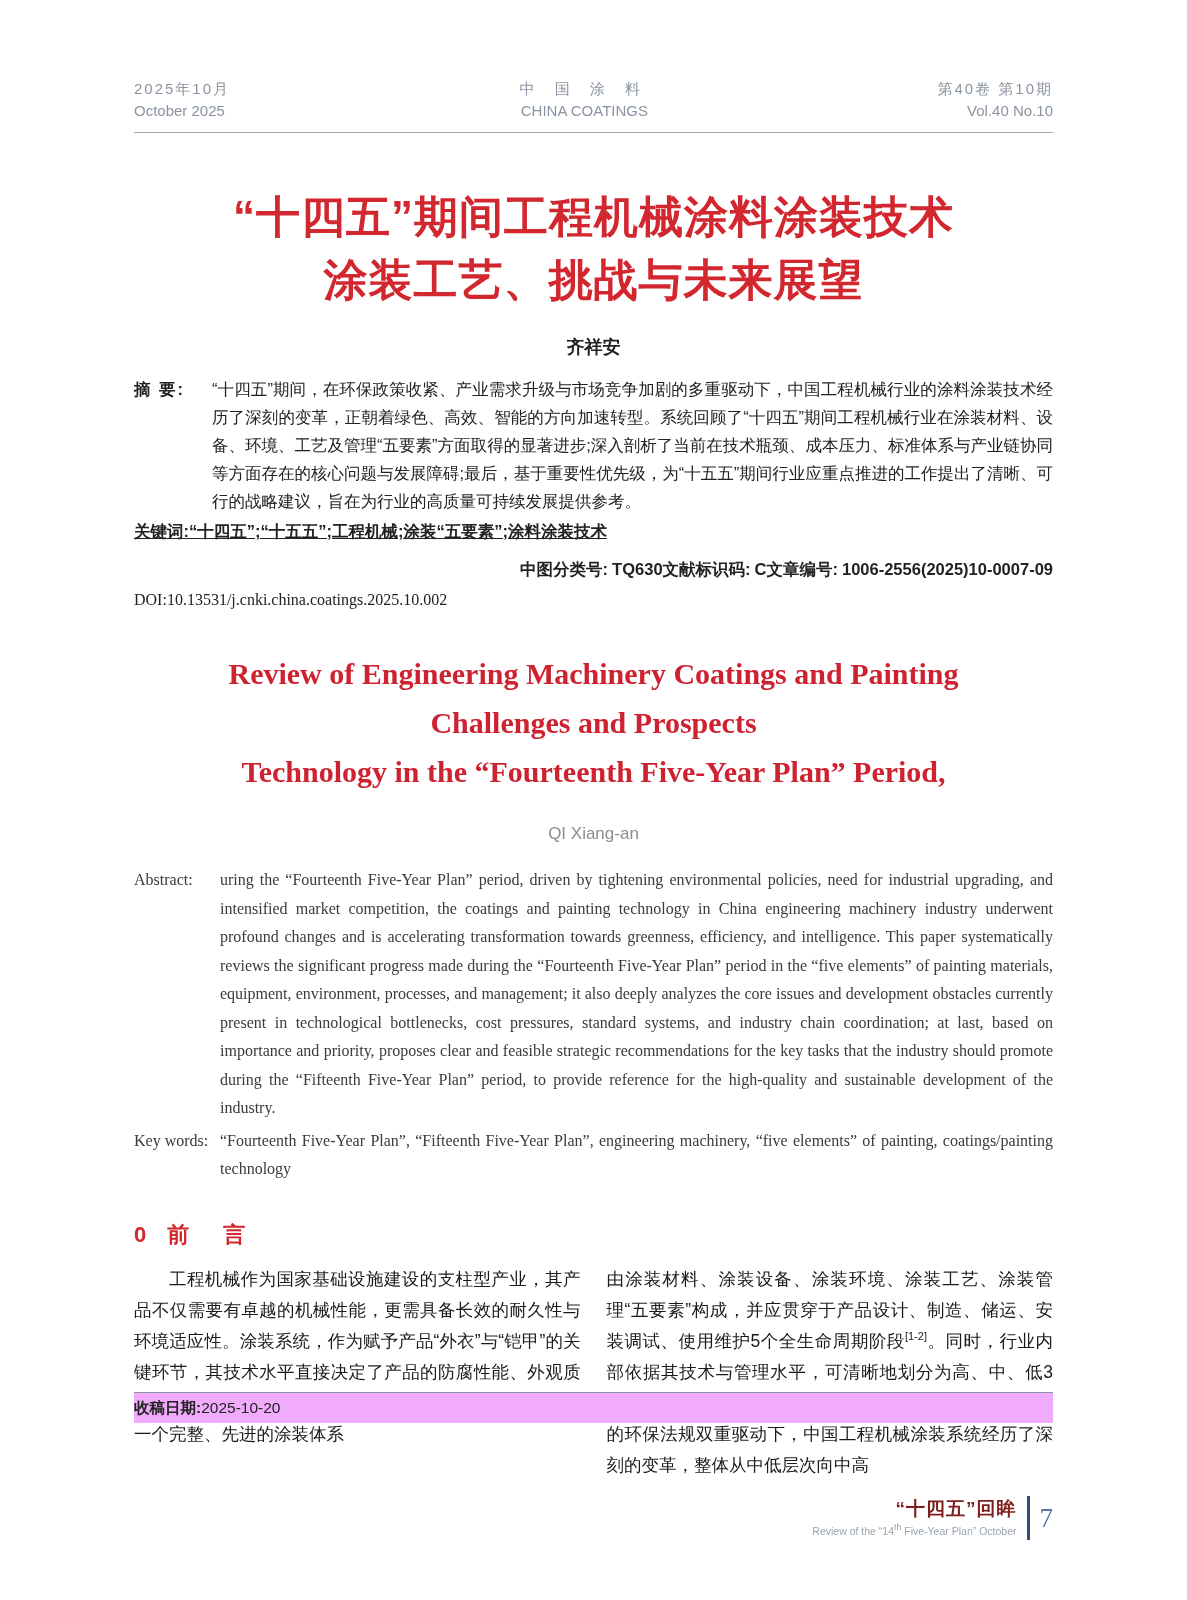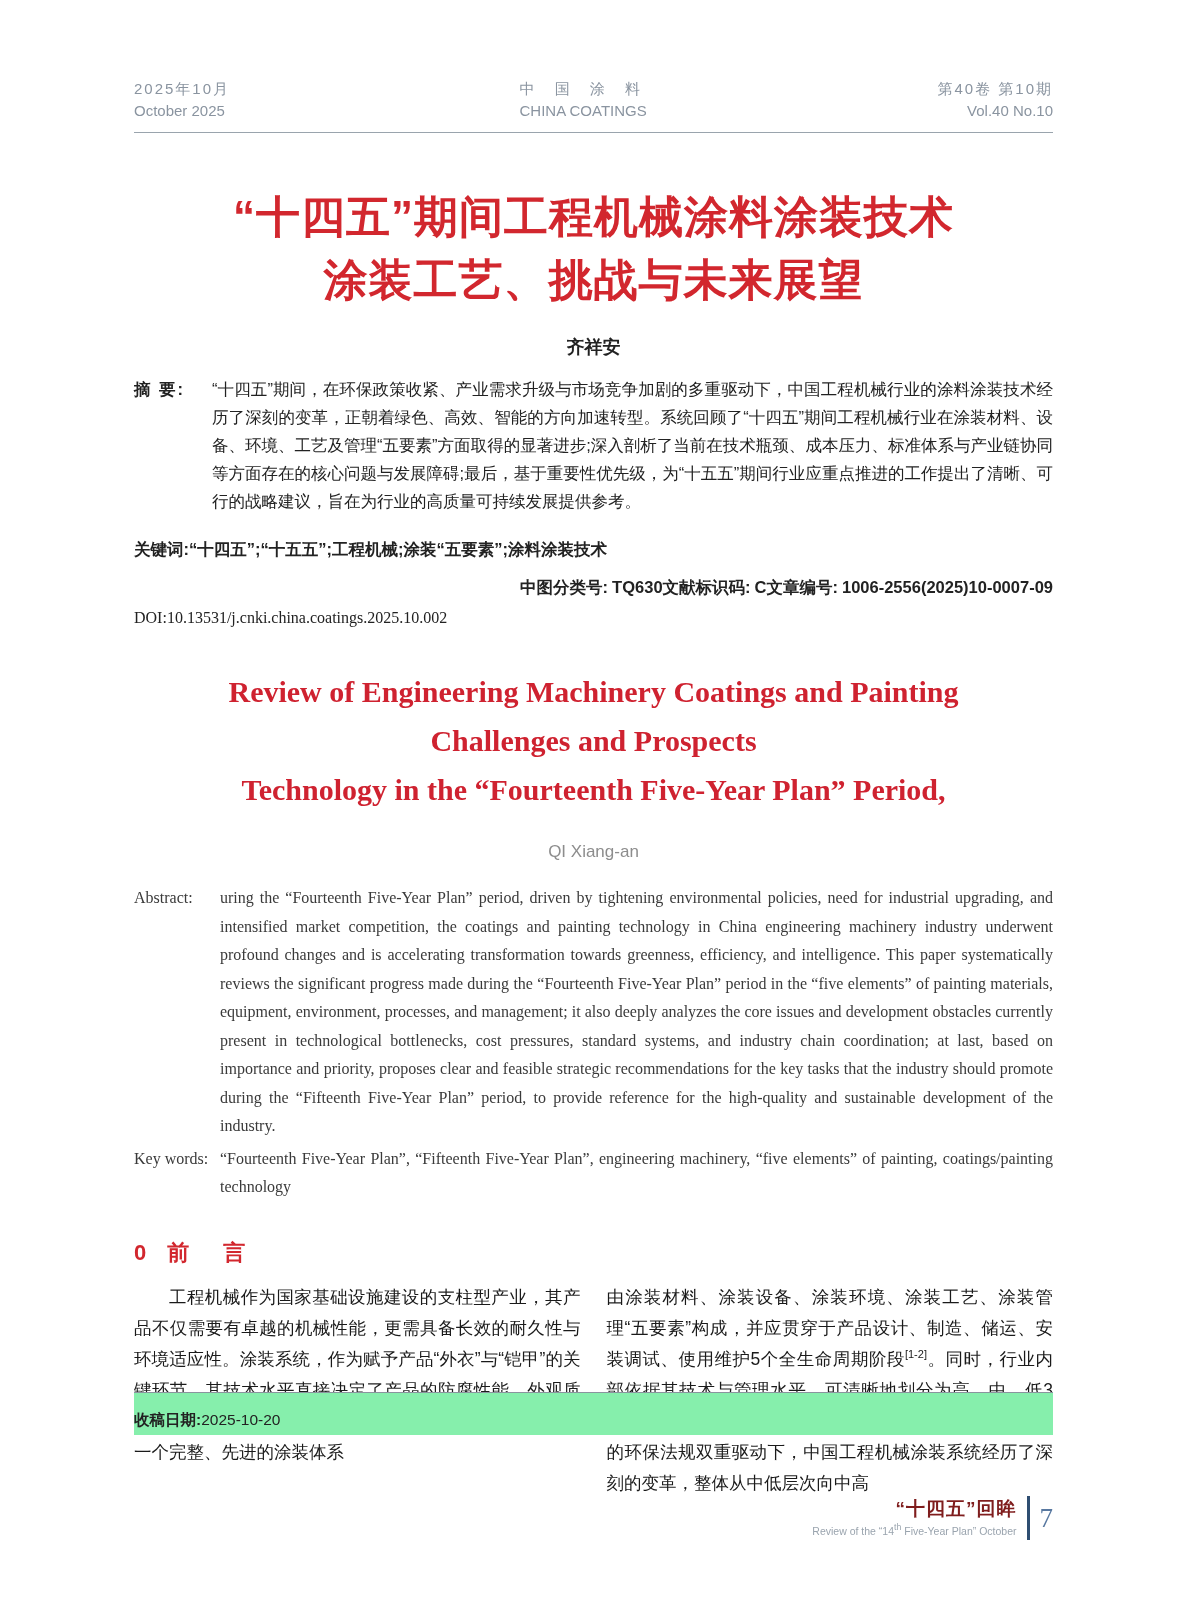--- a/index.html
+++ b/index.html
@@ -15,21 +15,21 @@
   }
   .content { padding:16px 134px; }
 
   
   .jheader {
     display:flex; justify-content:space-between; align-items:flex-end;
     padding-top:62px; padding-bottom:10px;
     border-bottom:1px solid #9aa4ad;
     color:#8a94a0; font-size:15px; line-height:22px;
   }
-  .jheader .cell.center { text-align:left; }
+  .jheader .cell.center { text-align:right; }
   .jheader .cell.right { text-align:right; }
   .jheader .cn { letter-spacing:2px; }
   .jheader .center .cn { letter-spacing:8px; }
 
   
   .title-cn {
     margin-top:52px; text-align:center;
     color:#d2272e; font-weight:bold;
     font-size:44px; line-height:63px; letter-spacing:1px;
   }
@@ -38,21 +38,21 @@
   
   .hang { position:relative; text-align:justify; }
   .hang .hang-label { position:absolute; left:0; top:0; white-space:nowrap; }
 
   .abstract-cn {
     margin-top:16px; padding-left:78px;
     font-size:16.5px; line-height:28px; color:#222; font-weight:500;
   }
   .abstract-cn .hang-label { font-weight:600; letter-spacing:2px; }
 
-  .keywords-cn { margin-top:20px; font-size:16.5px; line-height:28px; font-weight:600; color:#222; }
+  .keywords-cn { margin-top:2px; font-size:16.5px; line-height:28px; font-weight:600; color:#222;text-decoration:underline; }
 
   .meta-row {
     margin-top:14px; display:flex; justify-content:flex-end;
     font-size:16.5px; font-weight:600; color:#222;
   }
   .meta-row .val { font-weight:600; margin-left:4px; }
   .doi-line { margin-top:10px; font-family:"Liberation Serif", serif; font-size:16px; color:#222; }
 
   
   .title-en {
@@ -86,24 +86,24 @@
 
   
   .columns { display:flex; gap:26px; margin-top:14px; }
   .col { flex:1; font-size:17.5px; line-height:31px; text-align:justify; color:#1a1a1a; }
   .col p.indent { text-indent:2em; }
   .col sup { font-size:11px; line-height:0; }
 
   
   .footnotes {
     position:absolute; left:134px; right:134px; top:1392px;
-    background:#86efac;
+    background:#f0abfc;
     border-top:1px solid #808archive0a0;
     border-top:1px solid #8a949e;
-    padding-top:12px;
+    padding-top:0;
     font-size:15.5px; line-height:30px; color:#222;
   }
   .footnotes .lbl { font-weight:600; }
   .footnotes .bio { text-align:justify; }
 
   
   .pfooter {
     position:absolute; right:134px; top:1496px;
     display:flex; align-items:center;
   }

